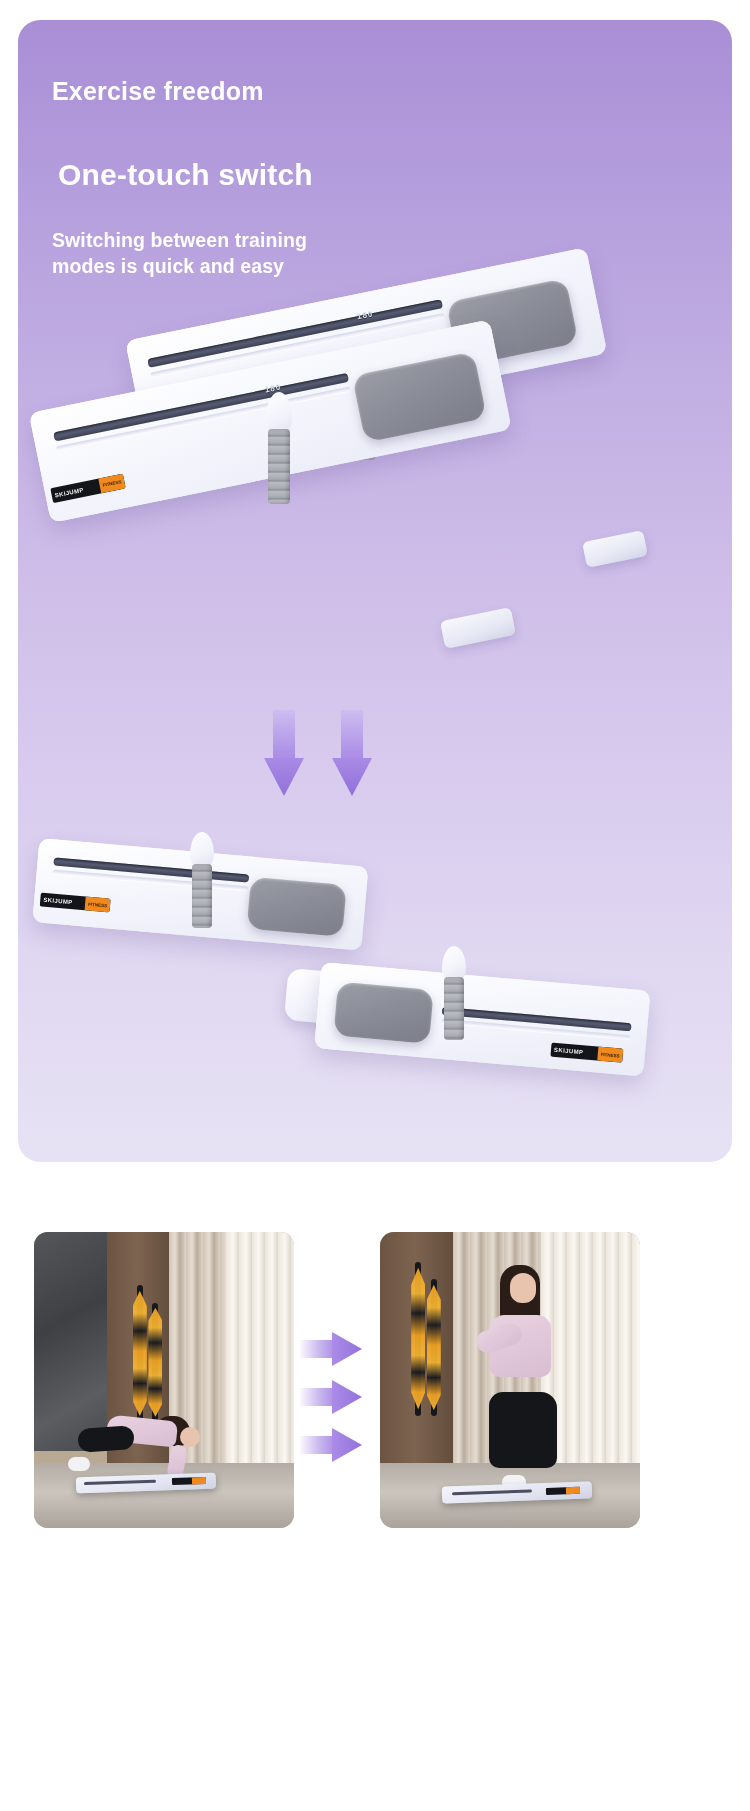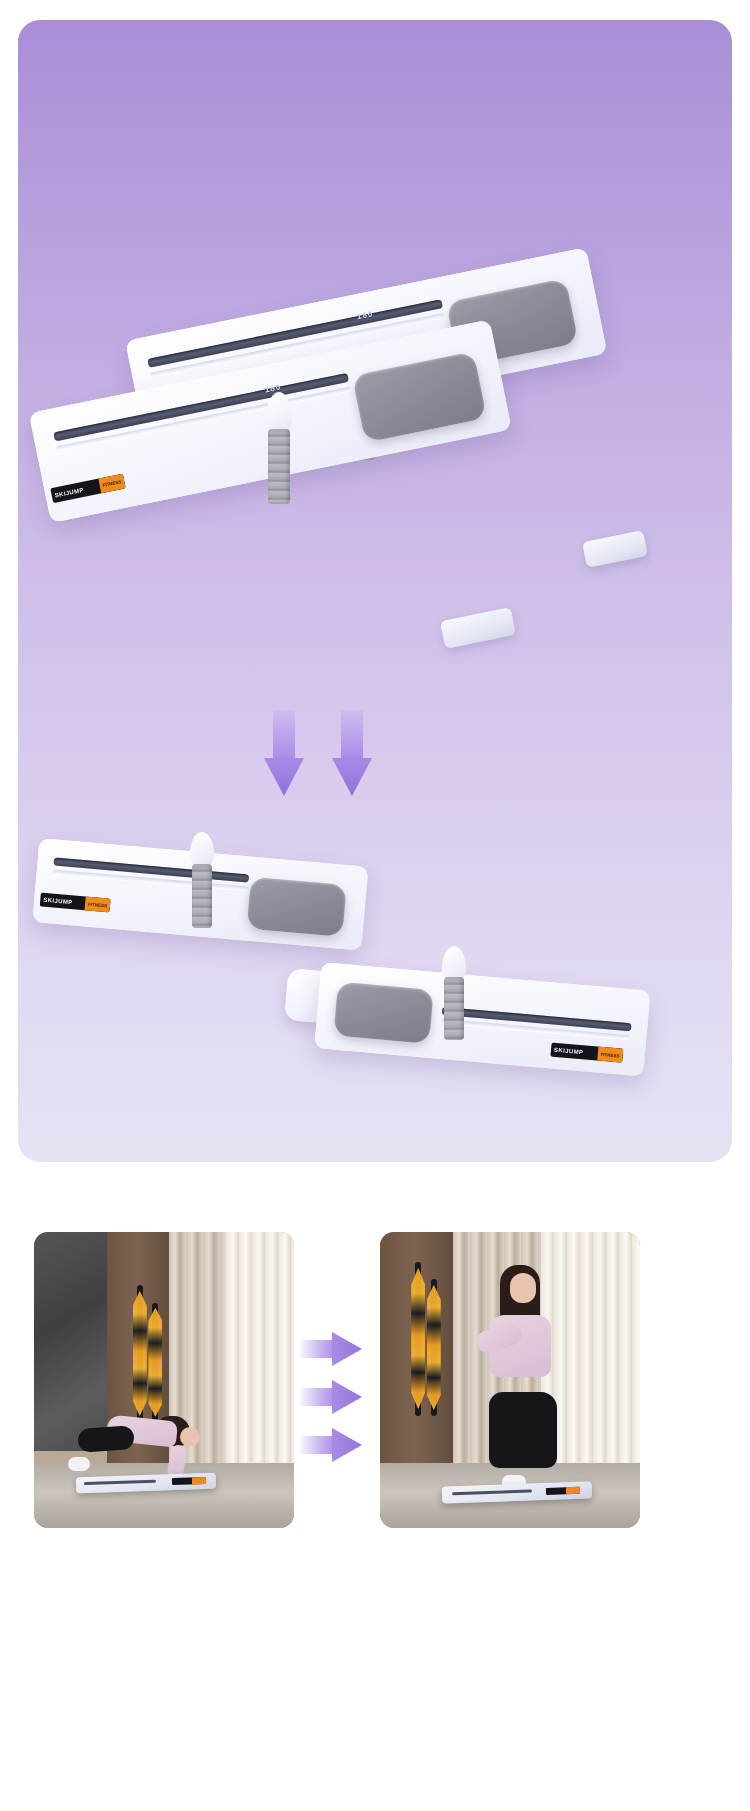--- a/index.html
+++ b/index.html
@@ -216,20 +216,28 @@
     clip-path: polygon(0 0, 100% 50%, 0 100%);
   }
 </style>
 </head>
 <body>
 
 <div class="page">
 
   <div class="hero">
 
+    <div class="hero-text">
+      <div class="h-eyebrow">Exercise freedom</div>
+      <div class="h-title">One-touch switch</div>
+      <div class="h-sub">
+        <div>Switching between training</div>
+        <div>modes is quick and easy</div>
+      </div>
+    </div>
 
     <div class="stage">
 
       <div class="board" style="left:118px; top:320px; width:470px; height:108px;
                   transform: rotate(-11.5deg); transform-origin: left center;">
         <div class="board-top"></div>
         <div class="rail" style="left:18px; top:22px; width:300px; height:9px;"></div>
         <div class="groove" style="left:18px; top:36px; width:300px; height:5px;"></div>
         <div class="pad" style="left:322px; top:26px; width:122px; height:66px;"></div>
         <div class="emboss" style="left:232px; top:18px;">180</div>

